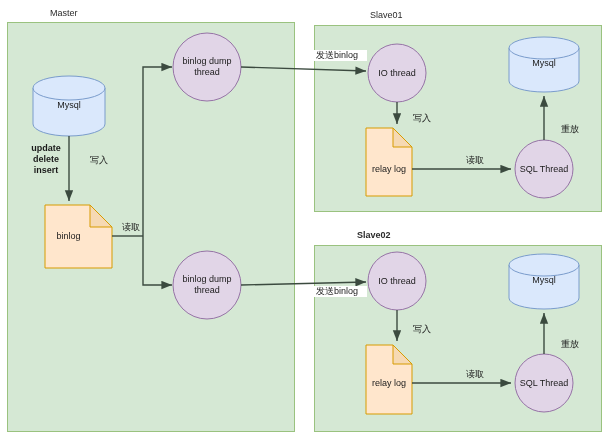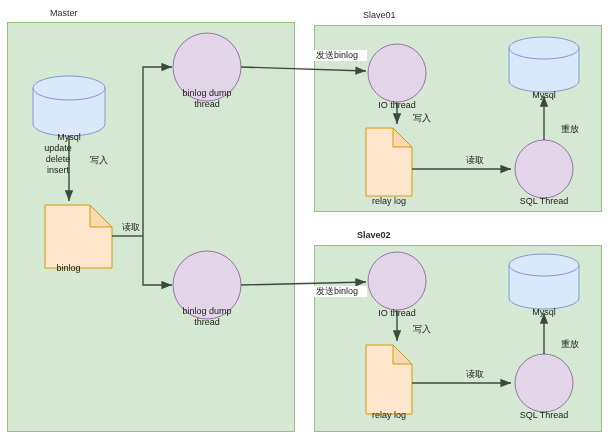--- a/index.html
+++ b/index.html
@@ -38,21 +38,20 @@
     padding-left: 39px;
   }
   .node-label {
     position: absolute;
     font-size: 9px;
     color: #1a1a1a;
     text-align: center;
     line-height: 11px;
     white-space: pre-line;
     pointer-events: none;
-    margin-top: 32px;
   }
   .edge-label {
     position: absolute;
     font-size: 9px;
     color: #1a1a1a;
     text-align: center;
     line-height: 11px;
     white-space: pre-line;
     background: transparent;
   }
@@ -66,21 +65,21 @@
 
 <div id="canvas">
 
   <div class="panel" style="left:7px; top:22px; width:288px; height:410px;"></div>
 
   <div class="panel" style="left:314px; top:25px; width:288px; height:187px;"></div>
 
   <div class="panel" style="left:314px; top:245px; width:288px; height:187px;"></div>
 
   <div class="panel-title" style="left:11px; top:8px;">Master</div>
-  <div class="panel-title" style="left:324px; top:10px;">Slave01</div>
+  <div class="panel-title" style="left:331px; top:10px;">Slave01</div>
   <div class="panel-title" style="left:318px; top:230px;font-weight:bold;">Slave02</div>
 
   <svg class="layer" viewBox="0 0 611 439">
     <defs>
       <marker id="arrow" markerWidth="9" markerHeight="9" refX="7.6" refY="3" orient="auto" markerUnits="strokeWidth">
         <path d="M0,0 L7.6,3 L0,6 z" fill="#3b4a3f"></path>
       </marker>
     </defs>
 
     <g>
@@ -141,21 +140,21 @@
   <div class="node-label" style="left:33px; top:100px; width:72px;">Mysql</div>
 
   <div class="node-label" style="left:45px; top:231px; width:47px;">binlog</div>
 
   <div class="node-label" style="left:173px; top:56px; width:68px;">binlog dump
 thread</div>
 
   <div class="node-label" style="left:173px; top:274px; width:68px;">binlog dump
 thread</div>
 
-  <div class="edge-label" style="left:38px; top:143px; width:40px; text-align:center;">update
+  <div class="edge-label" style="left:26px; top:143px; width:40px; text-align:center;font-weight:bold;">update
 delete
 insert</div>
 
   <div class="edge-label" style="left:87px; top:155px; width:24px;">写入</div>
 
   <div class="edge-label" style="left:119px; top:222px; width:24px;">读取</div>
 
   <div class="edge-label boxed" style="left:271px; top:50px; width:60px;">发送binlog</div>
 
   <div class="edge-label boxed" style="left:271px; top:286px; width:60px;">发送binlog</div>

